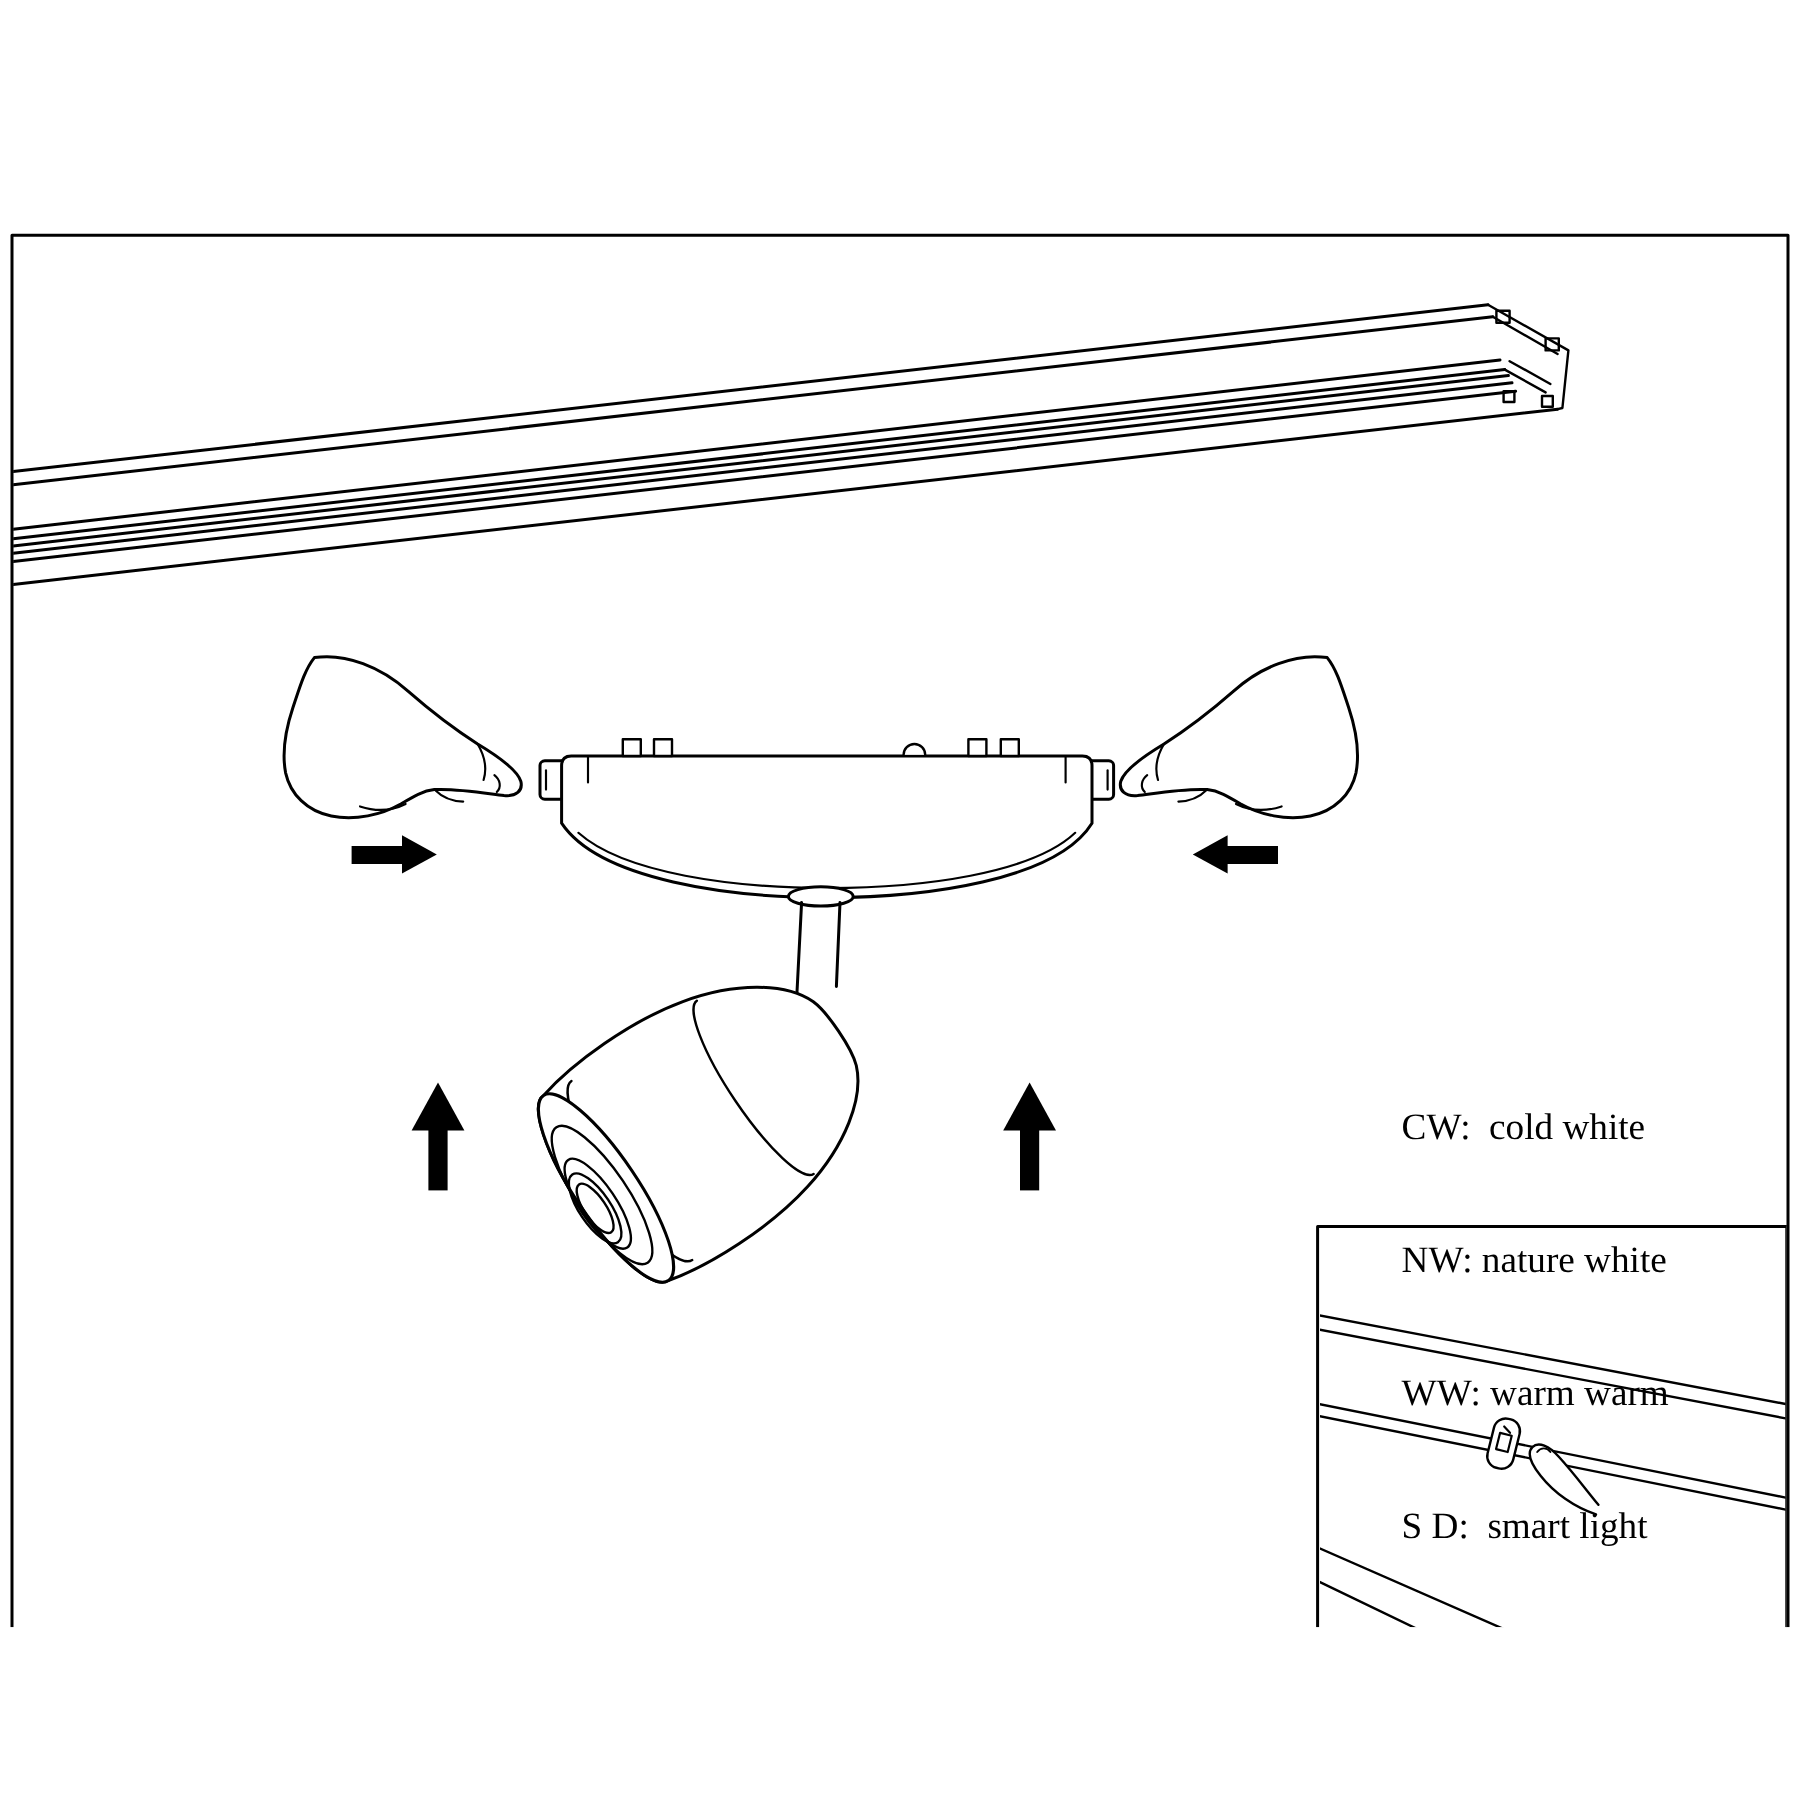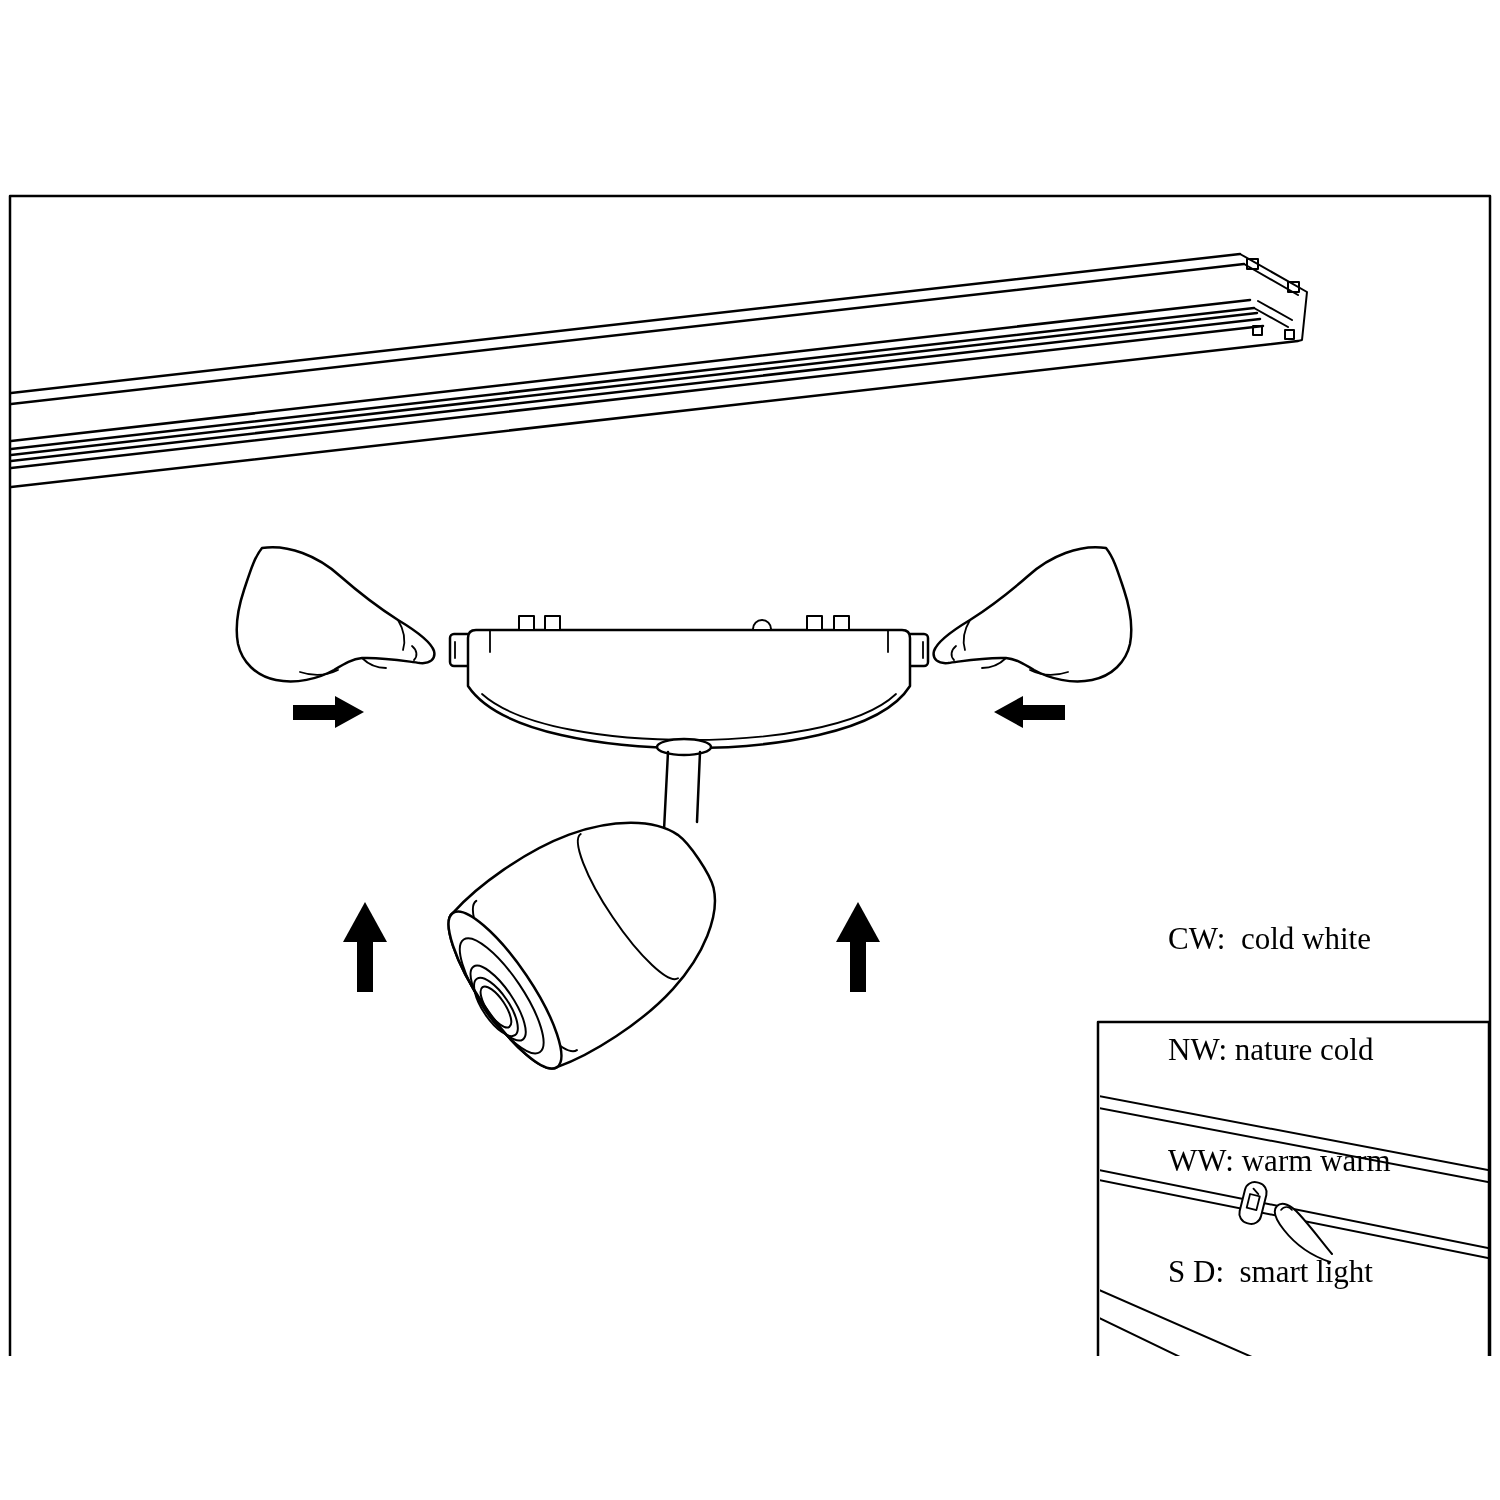--- a/index.html
+++ b/index.html
@@ -182,18 +182,18 @@
             <path stroke-width="1.6" d="M1281,1210 C1284,1206 1289,1206 1292,1210"></path>
           </g>
         </g>
       </g>
 
     </g>
   </svg>
 
   <div class="legend">
     <div class="legend-line">CW:  cold white</div>
-    <div class="legend-line">NW: nature cold</div>
+    <div class="legend-line">NW: nature white</div>
     <div class="legend-line">WW: warm warm</div>
     <div class="legend-line">S D:  smart light</div>
   </div>
 
 </div>
 
 </body></html>

